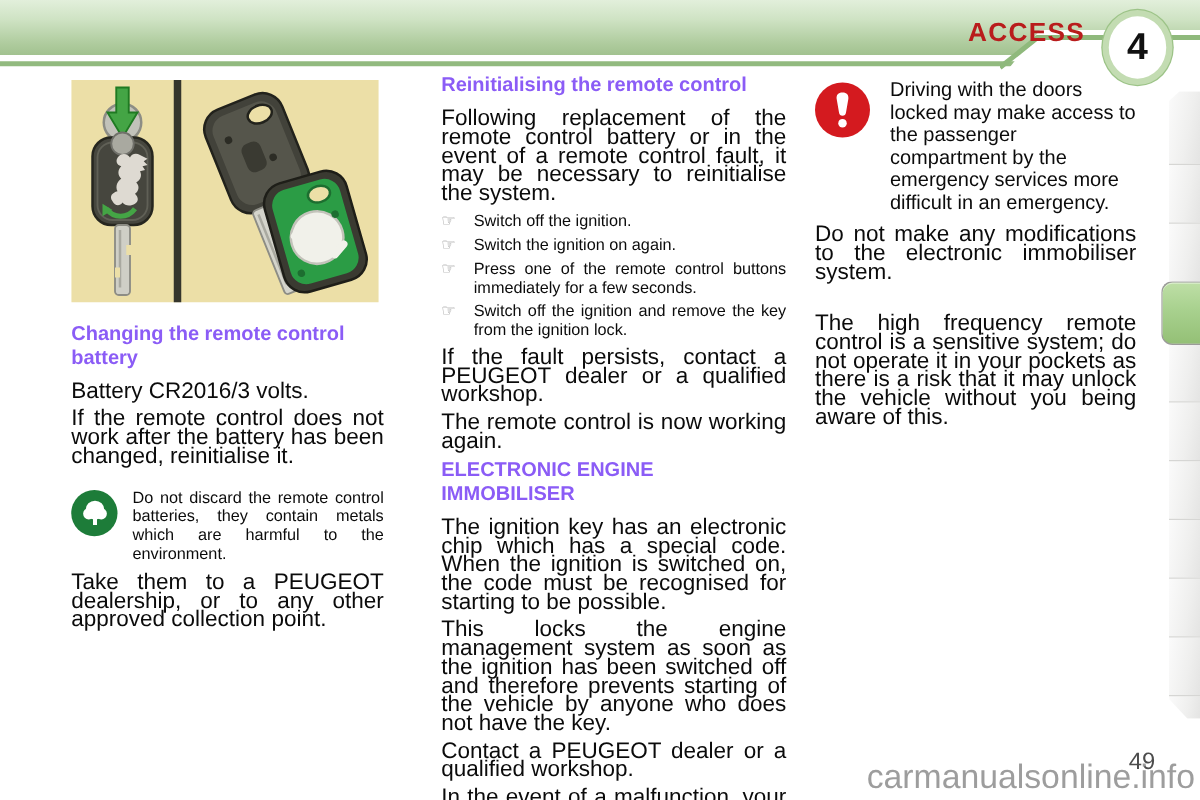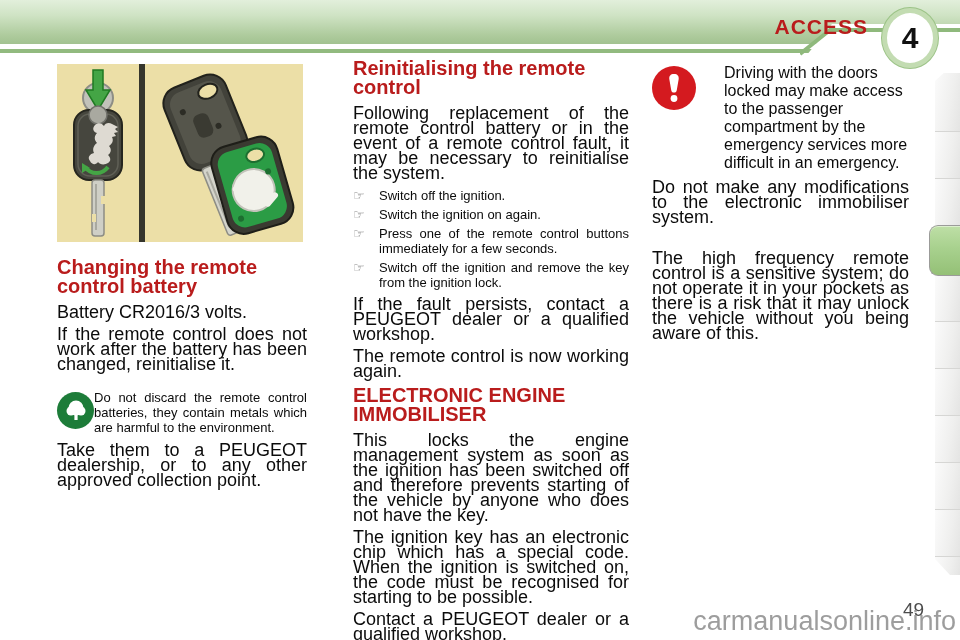--- a/index.html
+++ b/index.html
@@ -32,33 +32,33 @@
         border-radius:9px 0 0 9px;border:1px solid #9b9b99;border-right:none;
         background:linear-gradient(180deg,#bedfa6 0%,#a8d18e 45%,#94c076 100%);
         box-shadow:inset 0 1px 0 #dcefce;}
 
   
   .col{position:absolute;color:#0b0b0b;}
   .col1{left:57px;top:64px;width:250px;}
   .col2{left:353px;top:59px;width:276px;}
   .col3{left:652px;top:64px;width:257px;}
 
-  h2.sec{font-size:20px;line-height:19px;font-weight:bold;margin:0 0 9px 0;color:#b91c1c;}
+  h2.sec{font-size:16px;line-height:19px;font-weight:bold;margin:0 0 9px 0;color:#8b5cf6;}
   .col p{font-size:18px;line-height:15px;margin:0 0 7px 0;text-align:justify;}
   .col p:last-child{margin-bottom:0;}
 
   
   .figure{width:246px;height:178px;margin:0 0 16px 0;display:block;}
 
   
-  .noterow{display:flex;margin:18px 0 8px 0;}
+  .noterow{display:flex;gap:12px;margin:18px 0 8px 0;}
   .noterow .txt{flex:1;font-size:13px;line-height:15px;text-align:justify;}
   .icon-circle{flex:0 0 auto;border-radius:50%;display:flex;align-items:center;justify-content:center;}
   .recycle{width:37px;height:37px;background:#1d7c39;margin-top:2px;}
-  .warnrow{display:flex;gap:28px;margin:0 0 8px 0;}
+  .warnrow{display:flex;gap:16px;margin:0 0 8px 0;}
   .warn{width:44px;height:44px;background:#d41a1f;margin-top:2px;}
 
   
   ul.steps{list-style:none;margin:0 0 7px 0;padding:0;}
   ul.steps li{display:flex;gap:10px;font-size:13px;line-height:15px;margin:0 0 4px 0;}
   ul.steps .marker{flex:0 0 16px;color:#8a8a8a;font-size:13px;}
   ul.steps .step-text{flex:1;text-align:justify;}
 
   .immo-head{margin-top:14px;}
 
@@ -184,22 +184,22 @@
       <li>
         <span class="marker">☞</span>
         <span class="step-text">Switch off the ignition and remove the key from the ignition lock.</span>
       </li>
     </ul>
 
     <p>If the fault persists, contact a PEUGEOT dealer or a qualified workshop.</p>
     <p>The remote control is now working again.</p>
 
     <h2 class="sec immo-head">ELECTRONIC ENGINE IMMOBILISER</h2>
+    <p>The ignition key has an electronic chip which has a special code. When the ignition is switched on, the code must be recognised for starting to be possible.</p>
     <p>This locks the engine management system as soon as the ignition has been switched off and therefore prevents starting of the vehicle by anyone who does not have the key.</p>
-    <p>The ignition key has an electronic chip which has a special code. When the ignition is switched on, the code must be recognised for starting to be possible.</p>
     <p>Contact a PEUGEOT dealer or a qualified workshop.</p>
     <p>In the event of a malfunction, your vehicle will not start.</p>
   </div>
 
   <div class="col col3">
     <div class="warnrow">
       <div class="icon-circle warn">
         <svg width="14" height="30" viewBox="0 0 14 30">
           <path d="M7,1 C10.5,1 12,3 11.7,6 L9.8,17 C9.5,18.8 8.6,19.6 7,19.6 C5.4,19.6 4.5,18.8 4.2,17 L2.3,6 C2,3 3.5,1 7,1 Z" fill="#ffffff"></path>
           <circle cx="7" cy="25.5" r="3.4" fill="#ffffff"></circle>

